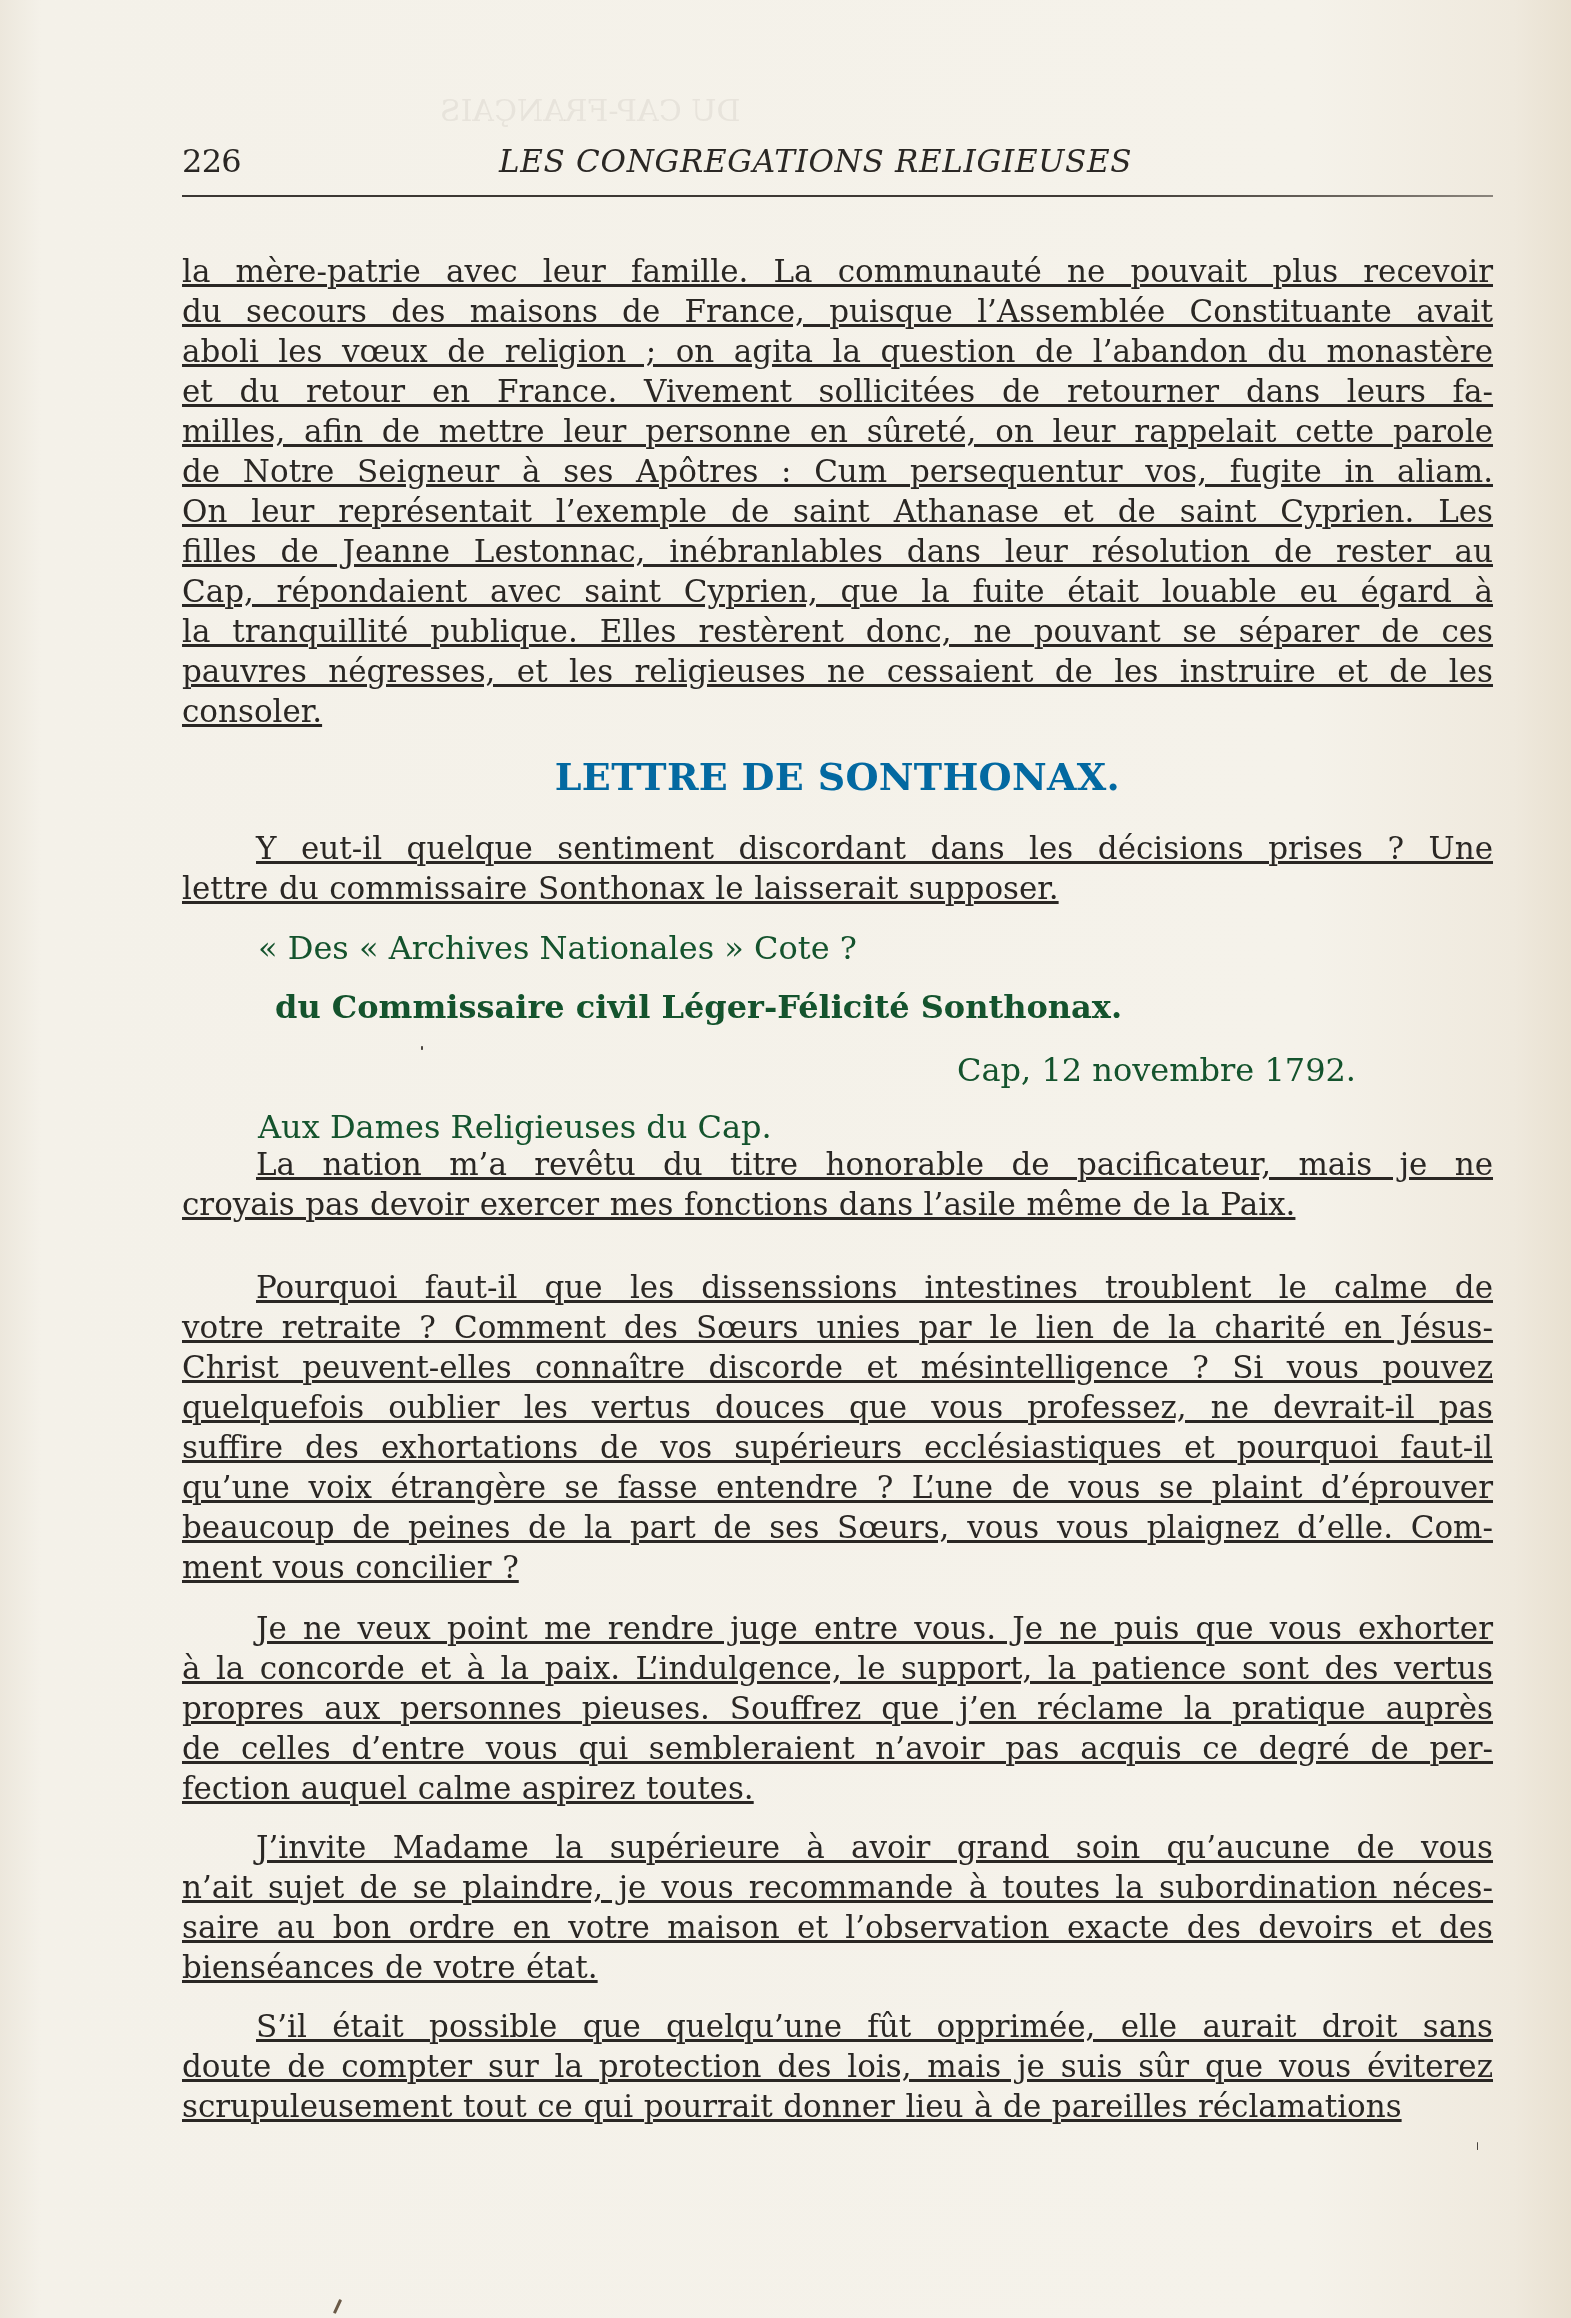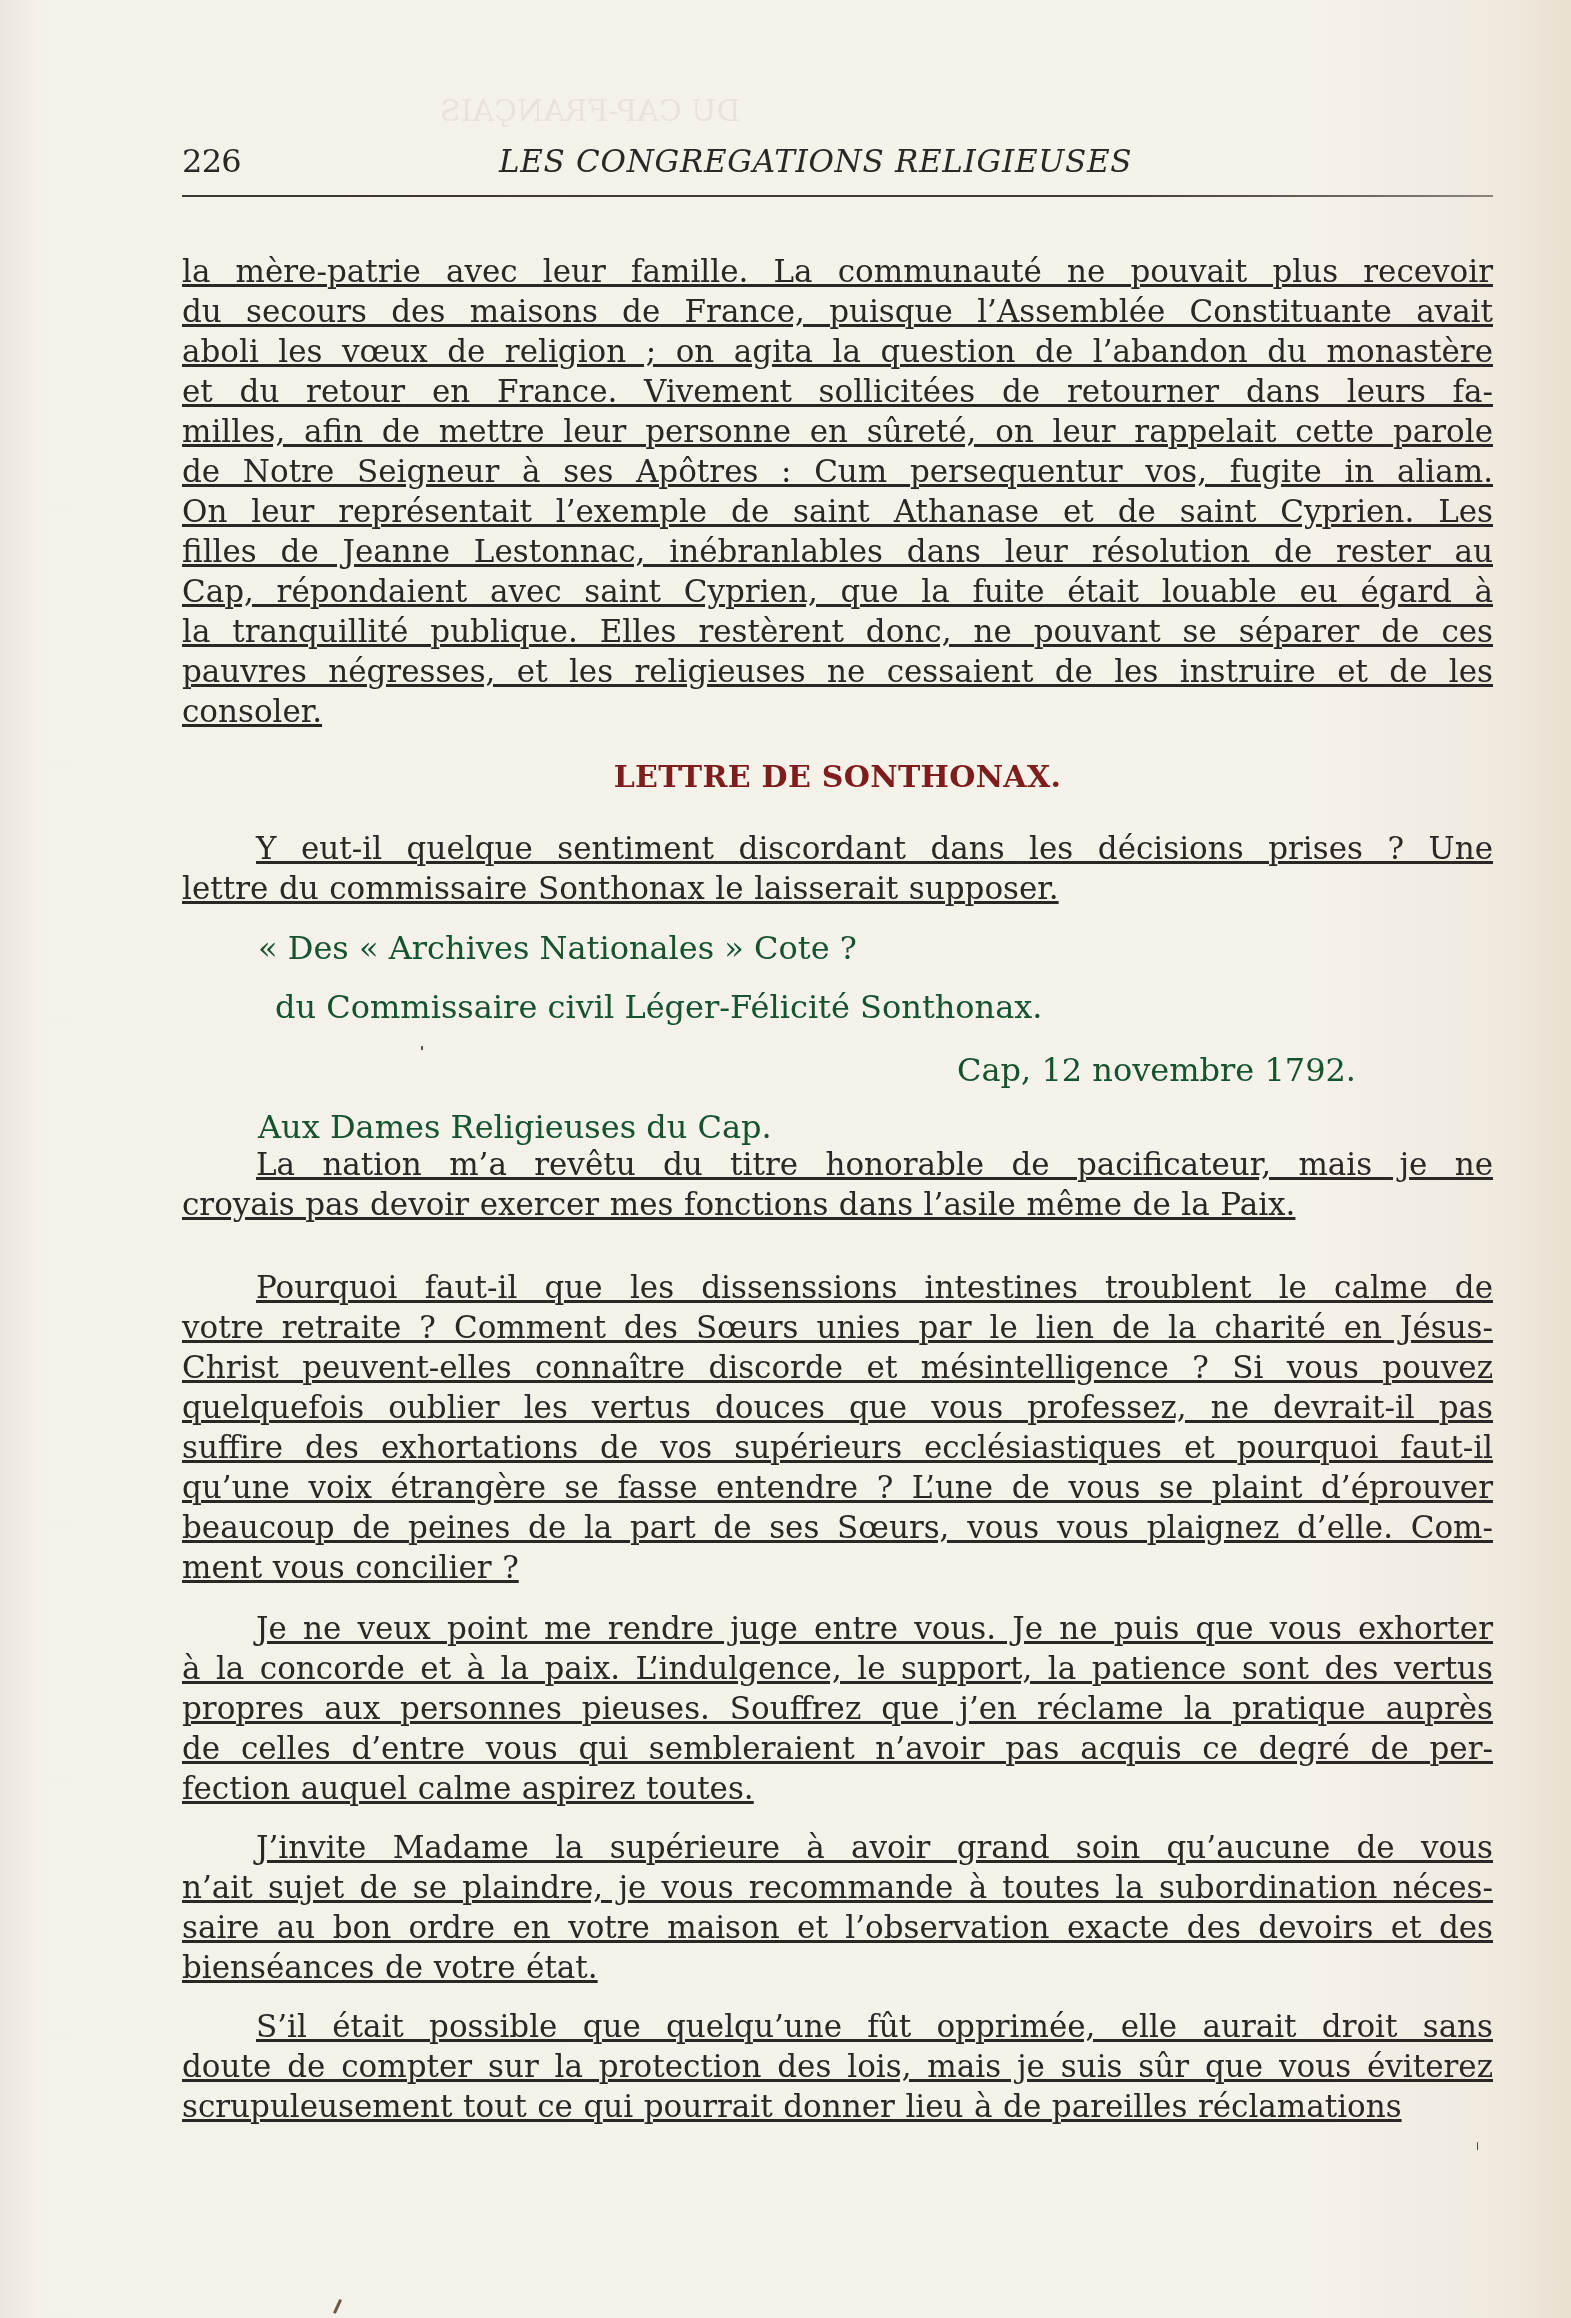--- a/index.html
+++ b/index.html
@@ -80,25 +80,25 @@
     }
     .line.last {
       text-align-last: left;
     }
     .section-heading {
       position: absolute;
       left: 182px;
       width: 1311px;
       top: 756px;
       text-align: center;
-      font-size: 30px;
+      font-size: 38px;
       line-height: 41px;
       font-weight: bold;
       letter-spacing: 0.3px;
-      color: #7f1d1d;
+      color: #0369a1;
     }
     .single {
       position: absolute;
       font-size: 32px;
       line-height: 40px;
       white-space: nowrap;
       color: #14532d;
     }
     
     .ghost {
@@ -145,21 +145,21 @@
 
   <div class="section-heading">LETTRE DE SONTHONAX.</div>
 
   <div class="text" id="lead" style="top:828px;">
       <span class="line" style="padding-left: 74px;">Y eut-il quelque sentiment discordant dans les décisions prises ? Une</span>
       <span class="line last">lettre du commissaire Sonthonax le laisserait supposer.</span>
     </div>
 
   <div class="single" style="left:258px; top:928px;">« Des « Archives Nationales » Cote ?</div>
 
-  <div class="single" style="left:275px; top:987px;">du Commissaire civil Léger-Félicité Sonthonax.</div>
+  <div class="single" style="left:275px; top:987px;font-weight:bold;">du Commissaire civil Léger-Félicité Sonthonax.</div>
 
   <div class="speck" style="left:421px; top:1046px; width:2.1px; height:4.1px;"></div>
 
   <div class="single" style="left:957px; top:1050px;">Cap, 12 novembre 1792.</div>
 
   <div class="single" style="left:258px; top:1107px;">Aux Dames Religieuses du Cap.</div>
 
   <div class="text" id="p0" style="top:1144px;">
       <span class="line" style="padding-left: 74px;">La nation m’a revêtu du titre honorable de pacificateur, mais je ne</span>
       <span class="line last">croyais pas devoir exercer mes fonctions dans l’asile même de la Paix.</span>

